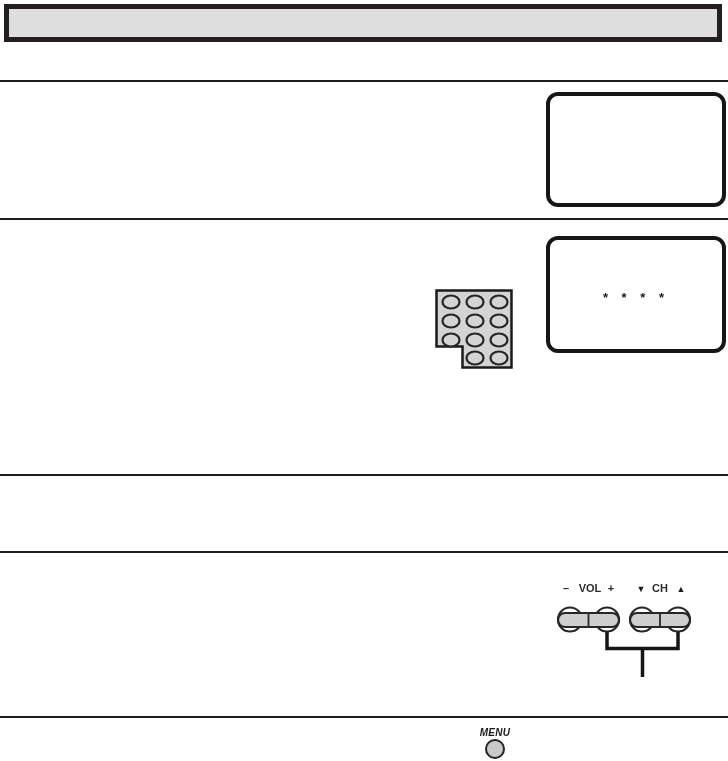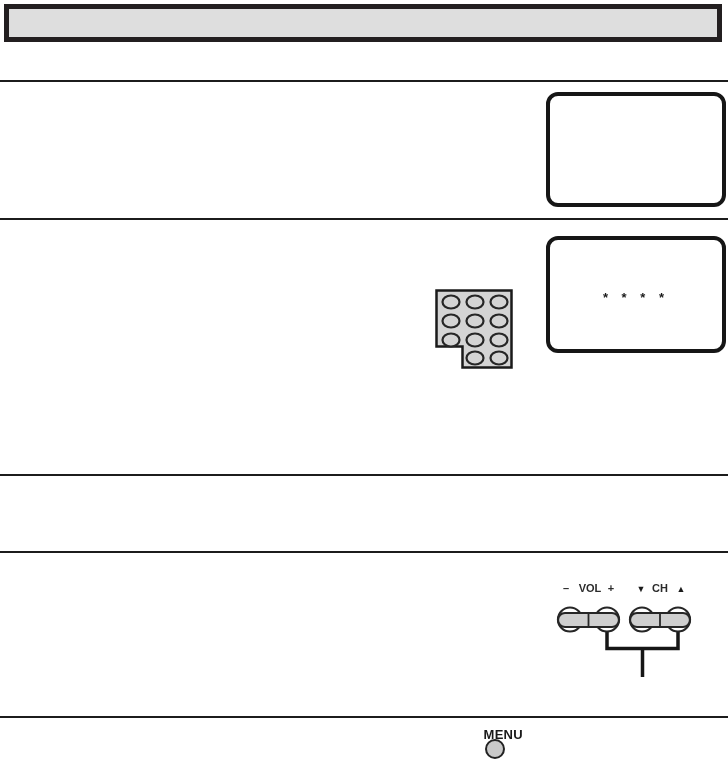--- a/index.html
+++ b/index.html
@@ -26,22 +26,22 @@
   }
   .tv-screen.s1{top:92px;height:107px;}
   .tv-screen.s2{top:236px;height:109px;}
   .screen-text{
     font-size:13px;font-weight:bold;letter-spacing:5px;color:#1a1a1a;
     padding-top:6px;white-space:pre;
   }
   .keypad{position:absolute;left:435px;top:289px;}
   .volch{position:absolute;left:548px;top:580px;}
   .menu-label{
-    position:absolute;left:467px;top:727px;width:56px;text-align:right;
-    font-size:13px;font-weight:bold;color:#1a1a1a;letter-spacing:0.3px;
+    position:absolute;left:467px;top:727px;width:56px;text-align:center;
+    font-size:10px;font-weight:bold;color:#1a1a1a;letter-spacing:0.3px;font-style:italic;
   }
   .menu-circle{
     position:absolute;left:485px;top:739px;width:20px;height:20px;
     border-radius:50%;background:#c9c9c9;border:2px solid #222222;box-sizing:border-box;
   }
 </style>
 </head>
 <body>
 
 <div class="page">

